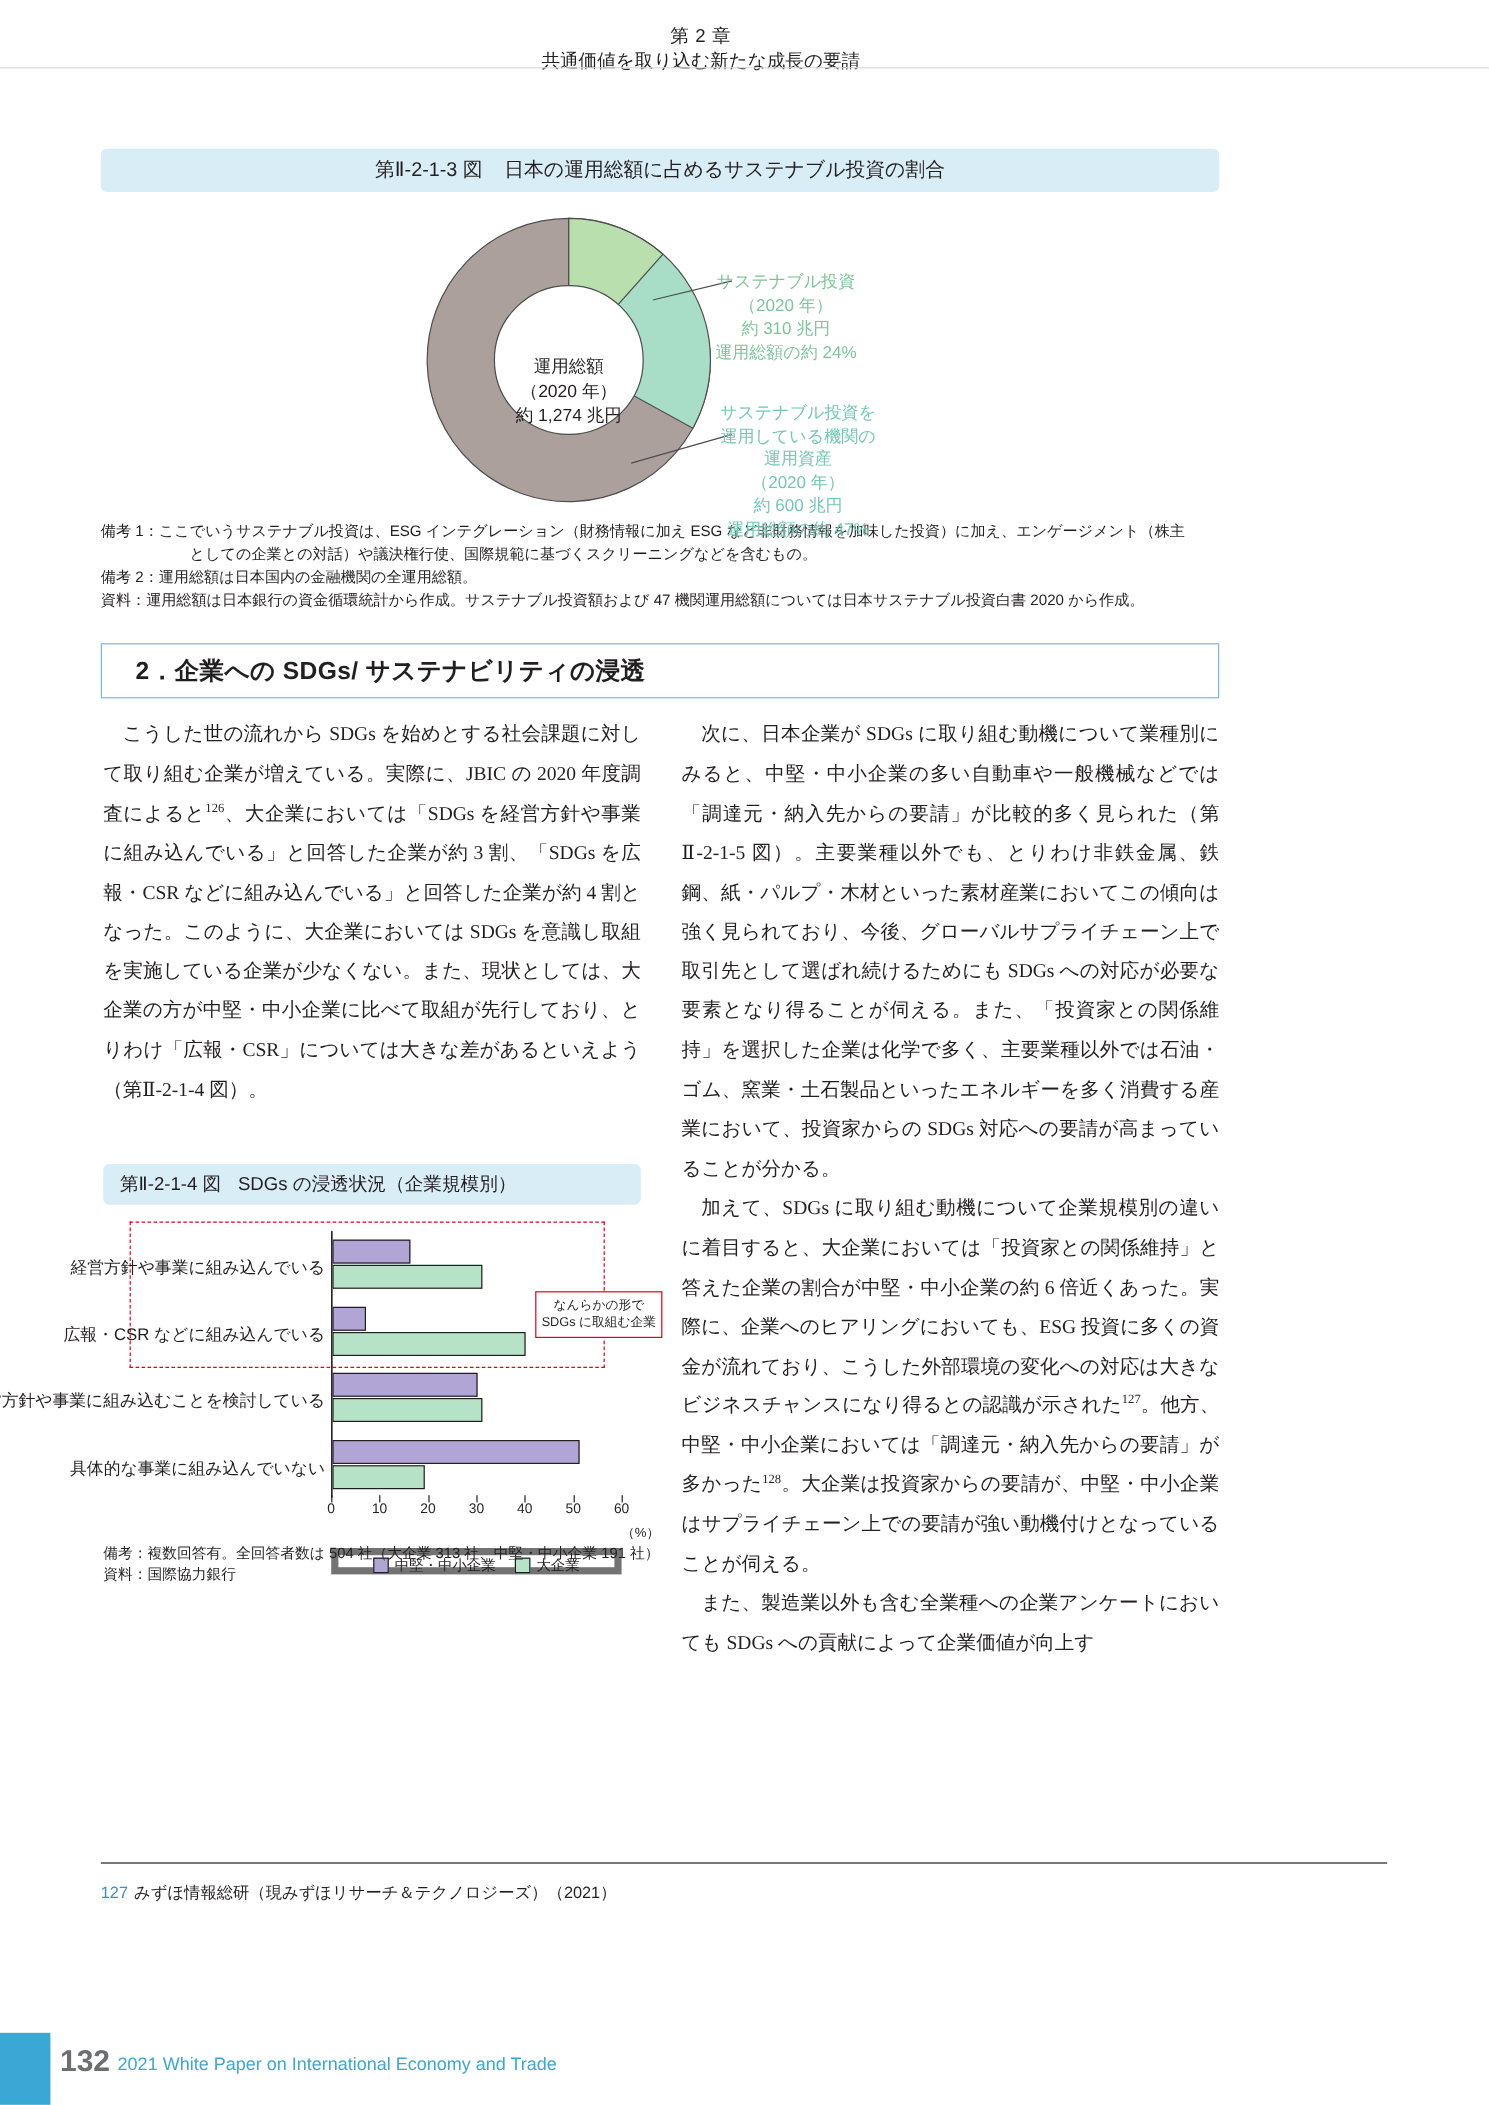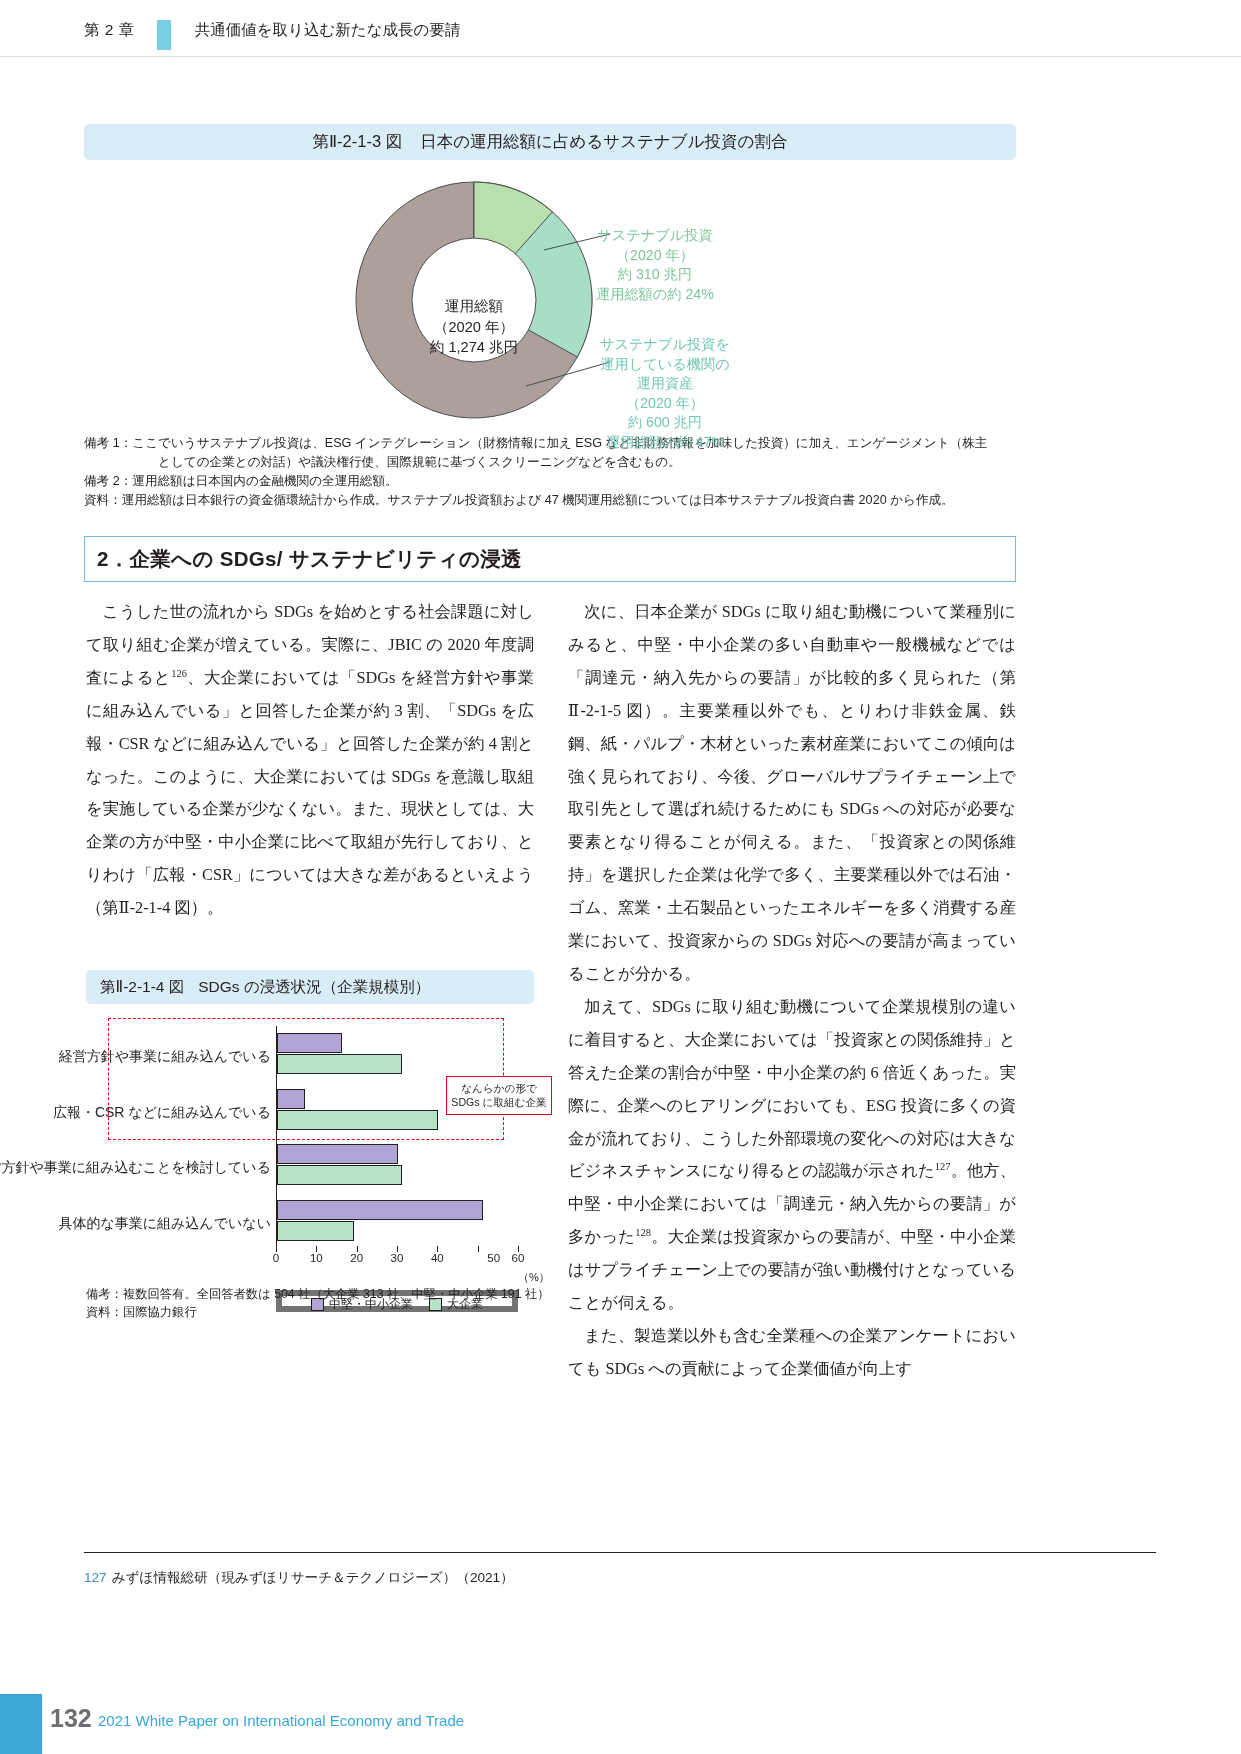--- a/index.html
+++ b/index.html
@@ -8,21 +8,21 @@
     width:1241px; height:1754px;
     background:#ffffff;
     font-family:"Liberation Serif","DejaVu Serif",serif;
     color:#231f20;
     position:relative;
     overflow:hidden;
   }
   .page { position:absolute; inset:0; }
 
   
-  .hdr { position:absolute; left:84px; top:20px; width:1000px; height:34px; display:flex; align-items:flex-start; }
+  .hdr { position:absolute; left:84px; top:20px; width:1000px; height:34px; display:flex; align-items:center;flex-direction:column; }
   .hdr-chap { font-size:15.5px; letter-spacing:.5px; color:#231f20; font-family:"Liberation Sans","DejaVu Sans",sans-serif; }
   .hdr-bar { width:14px; height:30px; background:#77cfe4; margin:0 24px 0 22px; }
   .hdr-title { font-size:15.5px; color:#231f20; font-family:"Liberation Sans","DejaVu Sans",sans-serif; }
   .hdr-rule { position:absolute; left:0; top:56px; width:1241px; height:1px; background:#d9d9d9; }
 
   
   .fig1 { position:absolute; left:84px; top:124px; width:932px; }
   .fig-cap {
     background:#d9edf6; border-radius:5px; height:36px;
     display:flex; align-items:center; justify-content:center;
@@ -41,21 +41,21 @@
                 font-size:14.6px; line-height:1.42; color:#231f20;
                 font-family:"Liberation Sans","DejaVu Sans",sans-serif; }
 
   .notes { margin-top:8px; font-size:12.6px; line-height:1.5; color:#231f20;
            font-family:"Liberation Sans","DejaVu Sans",sans-serif; }
   .notes div { white-space:nowrap; }
   .notes .indent { padding-left:74px; }
 
   
   .sec { position:absolute; left:84px; top:536px; width:932px; height:46px;
-         border:1.4px solid #7ab6dd; display:flex; align-items:center; padding-left:12px; }
+         border:1.4px solid #7ab6dd; display:flex; align-items:center; padding-left:28px; }
   .sec-txt { font-size:20.5px; font-weight:bold; color:#231f20;
              font-family:"Liberation Sans","DejaVu Sans",sans-serif; letter-spacing:.3px; }
 
   
   .col { position:absolute; width:448px; font-size:16.3px; line-height:2.02; color:#231f20;
          text-align:justify; font-family:"Liberation Serif","DejaVu Serif",serif; }
   .col p { margin:0; text-indent:1em; }
   .col.left  { left:86px;  top:596px; }
   .col.right { left:568px; top:596px; }
   .sup { font-size:10.5px; vertical-align:super; }
@@ -225,21 +225,21 @@
           <div class="tick" style="left: 0px;">0</div>
           <div class="tickmark" style="left: 40.3333px;"></div>
           <div class="tick" style="left: 40.3333px;">10</div>
           <div class="tickmark" style="left: 80.6667px;"></div>
           <div class="tick" style="left: 80.6667px;">20</div>
           <div class="tickmark" style="left: 121px;"></div>
           <div class="tick" style="left: 121px;">30</div>
           <div class="tickmark" style="left: 161.333px;"></div>
           <div class="tick" style="left: 161.333px;">40</div>
           <div class="tickmark" style="left: 201.667px;"></div>
-          <div class="tick" style="left: 201.667px; margin-left: 16px;">50</div>
+          <div class="tick" style="left: 201.667px;">50</div>
           <div class="tickmark" style="left: 242px;"></div>
           <div class="tick" style="left: 242px;">60</div>
         </div>
       <div class="unit">（%）</div>
 
       <div class="callout">
         <div>なんらかの形で</div>
         <div>SDGs に取組む企業</div>
       </div>
 

